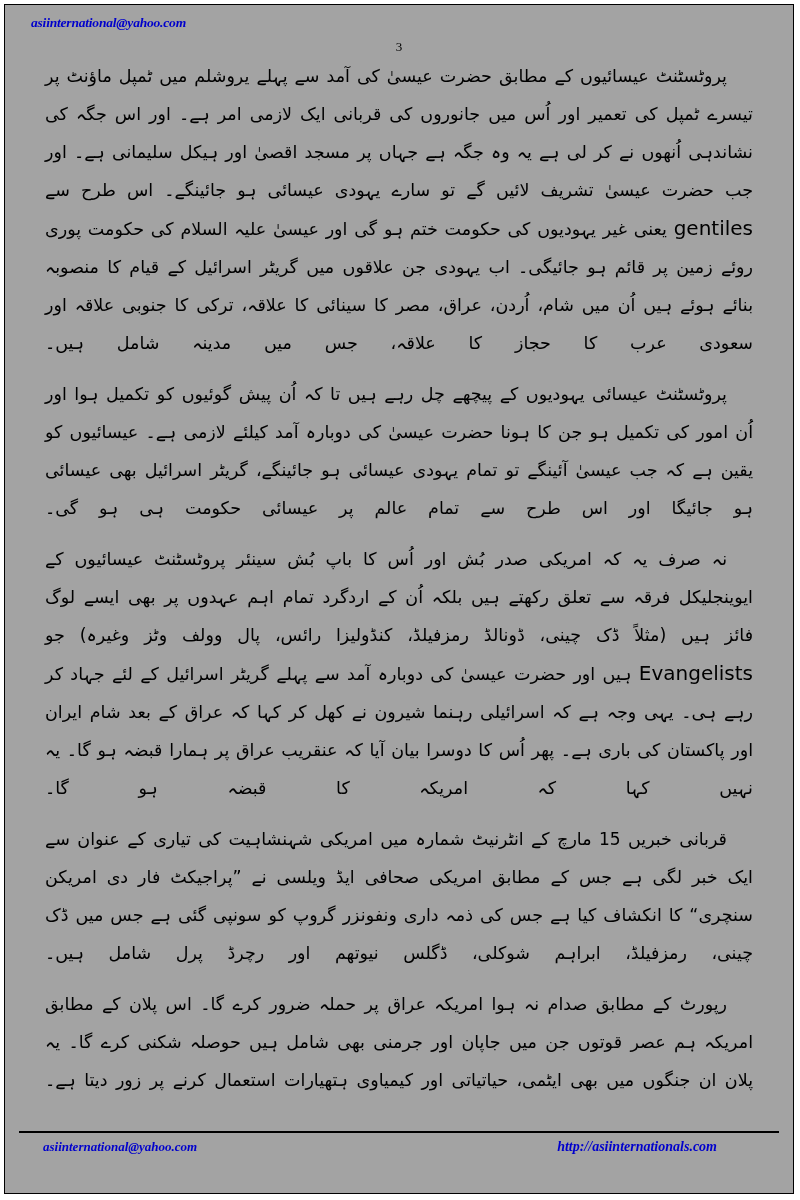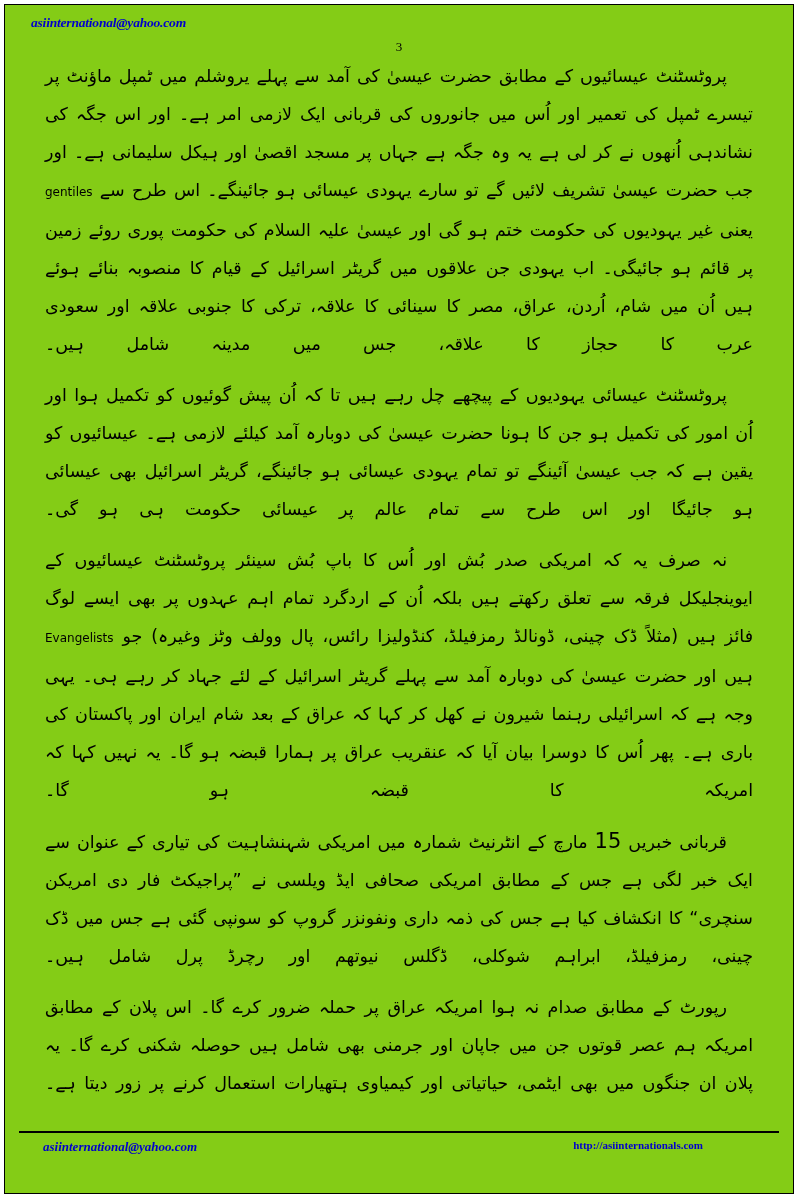--- a/index.html
+++ b/index.html
@@ -11,21 +11,21 @@
     overflow:hidden;
     position:relative;
   }
   
   #page{
     position:absolute;
     left:4px;top:4px;
     width:790px;height:1190px;
     border:1px solid #000000;
     box-sizing:border-box;
-    background:#84cc16;
+    background:#a3a3a3;
   }
   #page-inner{
     position:absolute;
     left:0;top:0;right:0;bottom:0;
     padding:10px 14px 0 14px;
     box-sizing:border-box;
   }
   
   .hdr{
     height:22px;
@@ -73,27 +73,27 @@
   p.ur.first{
     margin-bottom:20px;
     text-indent:0;
   }
   p.ur.indent{ text-indent:26px; }
   
   .en{
     direction:ltr;
     unicode-bidi:embed;
     font-family:"DejaVu Sans","Liberation Sans",sans-serif;
-    font-size:12px;
+    font-size:20px;
   }
   .num{
     direction:ltr;
     unicode-bidi:embed;
     font-family:"DejaVu Sans","Liberation Sans",sans-serif;
-    font-size:21px;
+    font-size:17px;
     margin-top:16px;
   }
   
   #footer{
     position:absolute;
     left:14px;right:14px;
     bottom:34px;
   }
   .foot-rule{
     border:0;
@@ -106,24 +106,24 @@
     height:20px;
   }
   .foot-email{
     position:absolute;left:24px;top:0;
     font-family:"Liberation Serif","DejaVu Serif",serif;
     font-style:italic;font-weight:bold;
     font-size:13px;color:#0000cc;
     white-space:nowrap;
   }
   .foot-url{
-    position:absolute;right:76px;top:0;
+    position:absolute;right:62px;top:0;
     font-family:"Liberation Serif","DejaVu Serif",serif;
-    font-weight:bold;
-    font-size:11px;color:#0000cc;
+    font-style:italic;font-weight:bold;
+    font-size:14px;color:#0000cc;
     white-space:nowrap;
   }
 </style>
 </head>
 <body>
 
 <div id="page">
   <div id="page-inner">
 
     <div class="hdr">

